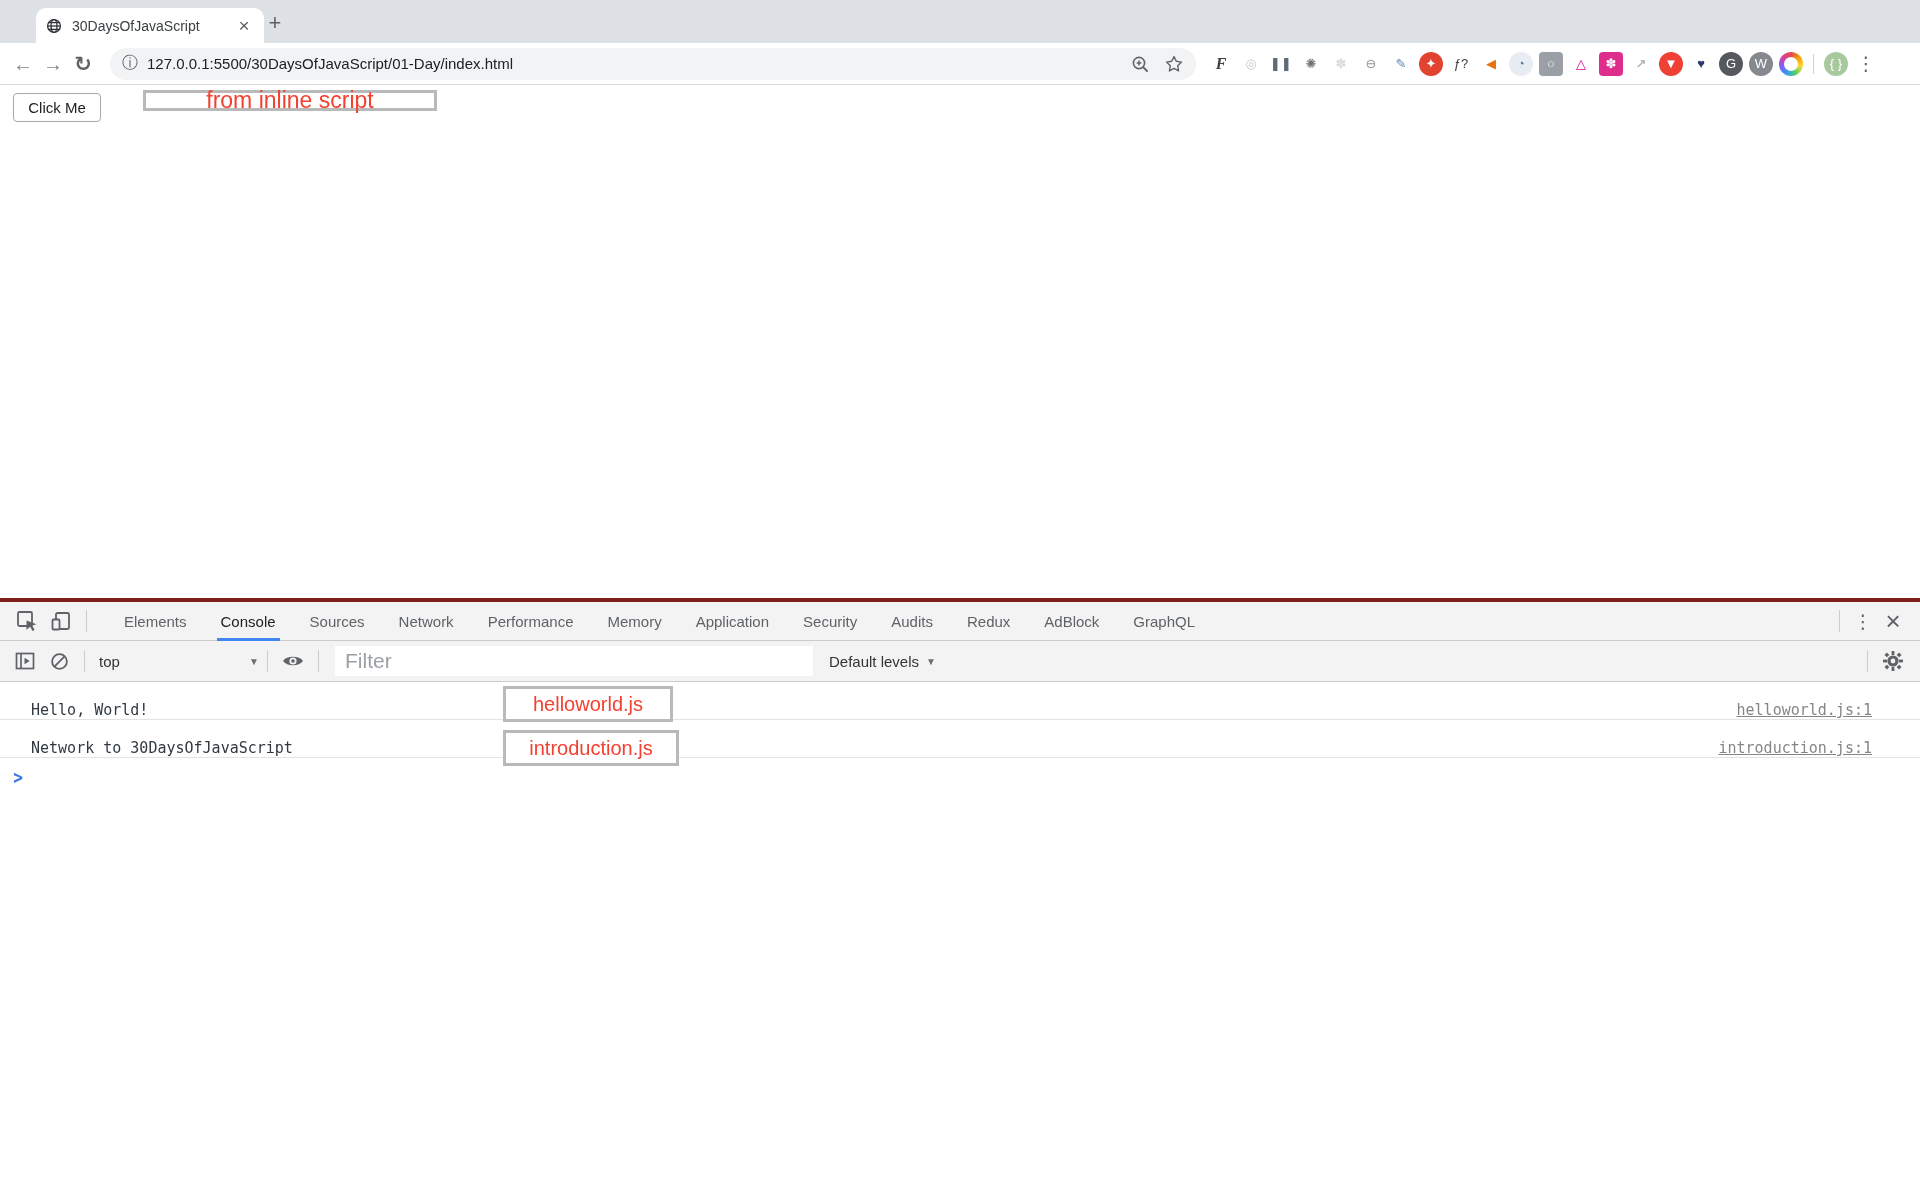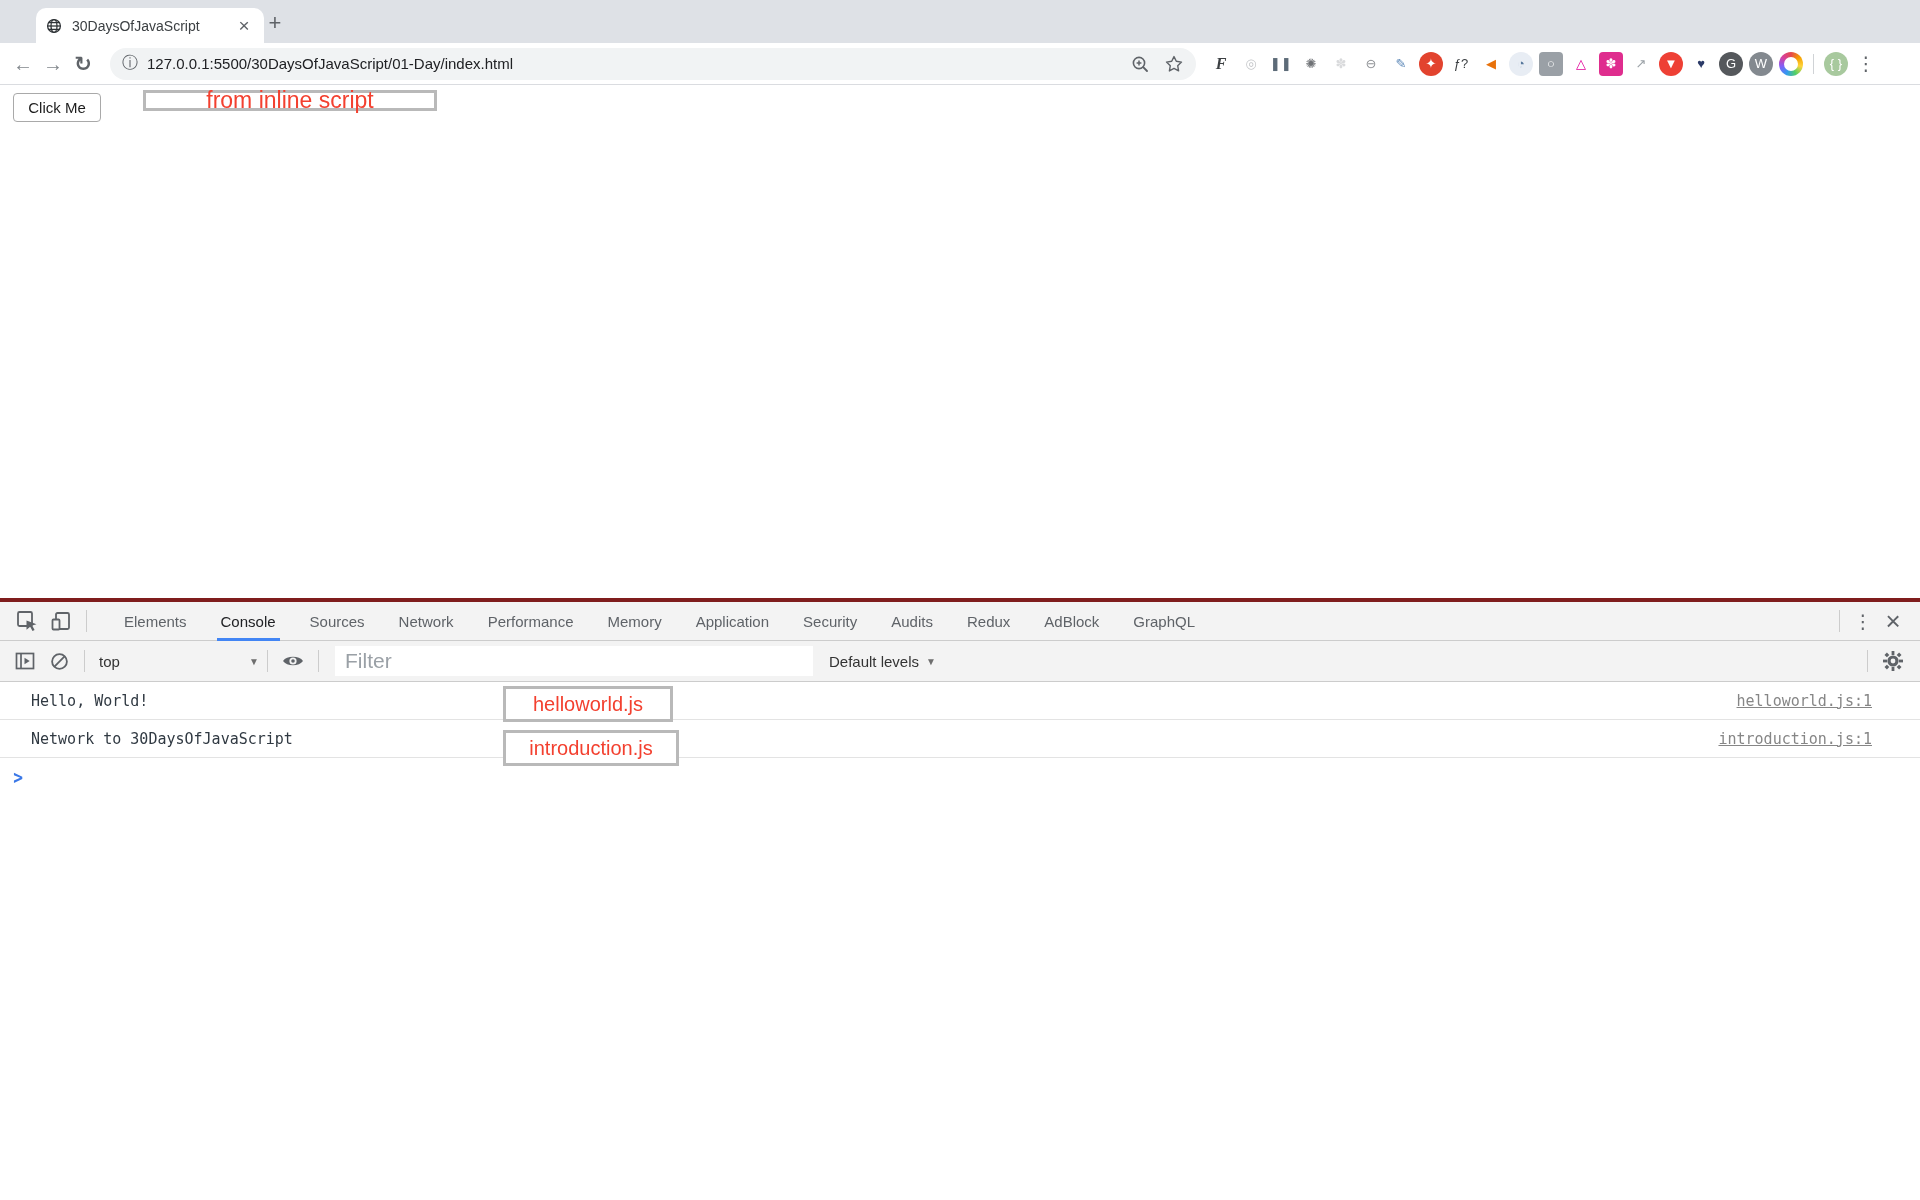--- a/index.html
+++ b/index.html
@@ -64,21 +64,21 @@
   .dropdown-top{display:flex;align-items:center;width:160px;margin-left:6px;font-size:15px;color:#333;}
   .dd-arrow{margin-left:auto;font-size:10px;color:#6e6e6e;}
   .filter-input{width:478px;height:30px;border:none;outline:none;background:#fff;margin-left:8px;padding:0 10px;
                 font-size:21px;font-family:"Liberation Sans","DejaVu Sans",sans-serif;color:#333;box-sizing:border-box;}
   .filter-input::placeholder{color:#9aa0a6;}
   .levels{display:flex;align-items:center;margin-left:16px;font-size:15px;color:#333;}
   .levels .dd-arrow{margin-left:7px;}
   .dt-toolbar .spacer{flex:1;}
 
   .console{position:relative;font-family:"DejaVu Sans Mono","Liberation Mono",monospace;}
-  .crow{height:37px;border-bottom:1px solid #e3e3e3;display:flex;align-items:center;
+  .crow{height:37px;border-bottom:1px solid #e3e3e3;display:flex;align-items:flex-end;
         padding:0 48px 0 31px;font-size:15px;color:#303942;}
   .crow .src{margin-left:auto;color:#868686;text-decoration:underline;cursor:pointer;}
   .prompt-row{height:38px;display:flex;align-items:center;padding-left:13px;}
   .chev{font-size:17px;font-weight:bold;transform:scale(.95,1.15);display:inline-block;}
 
   .anno{position:absolute;border:3px solid #b9b9b9;background:#fff;display:flex;align-items:center;justify-content:center;
         font-family:"Liberation Sans","DejaVu Sans",sans-serif;font-size:20px;box-sizing:border-box;}
   .anno1{left:503px;top:4px;width:170px;height:36px;}
   .anno2{left:503px;top:48px;width:176px;height:36px;}
 

